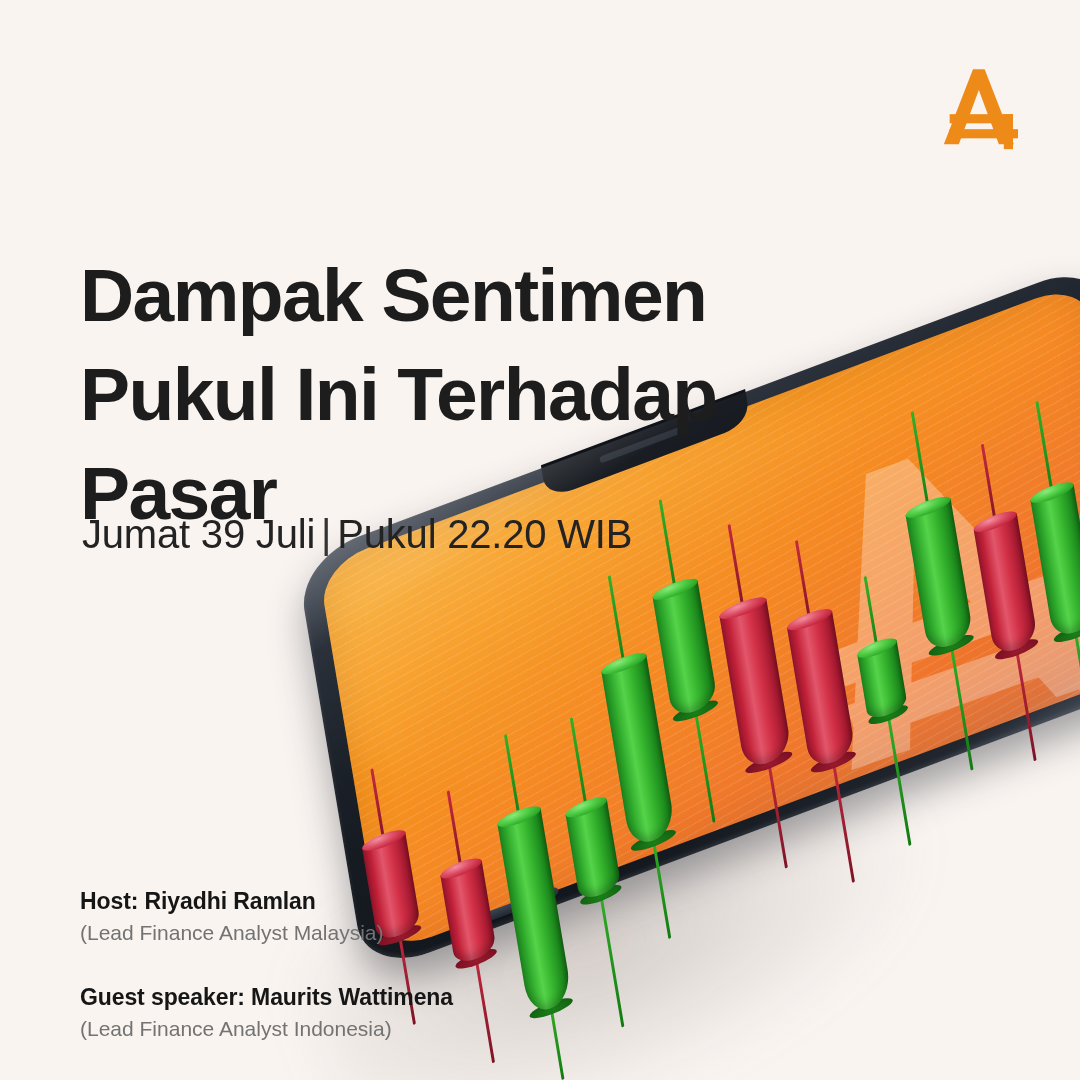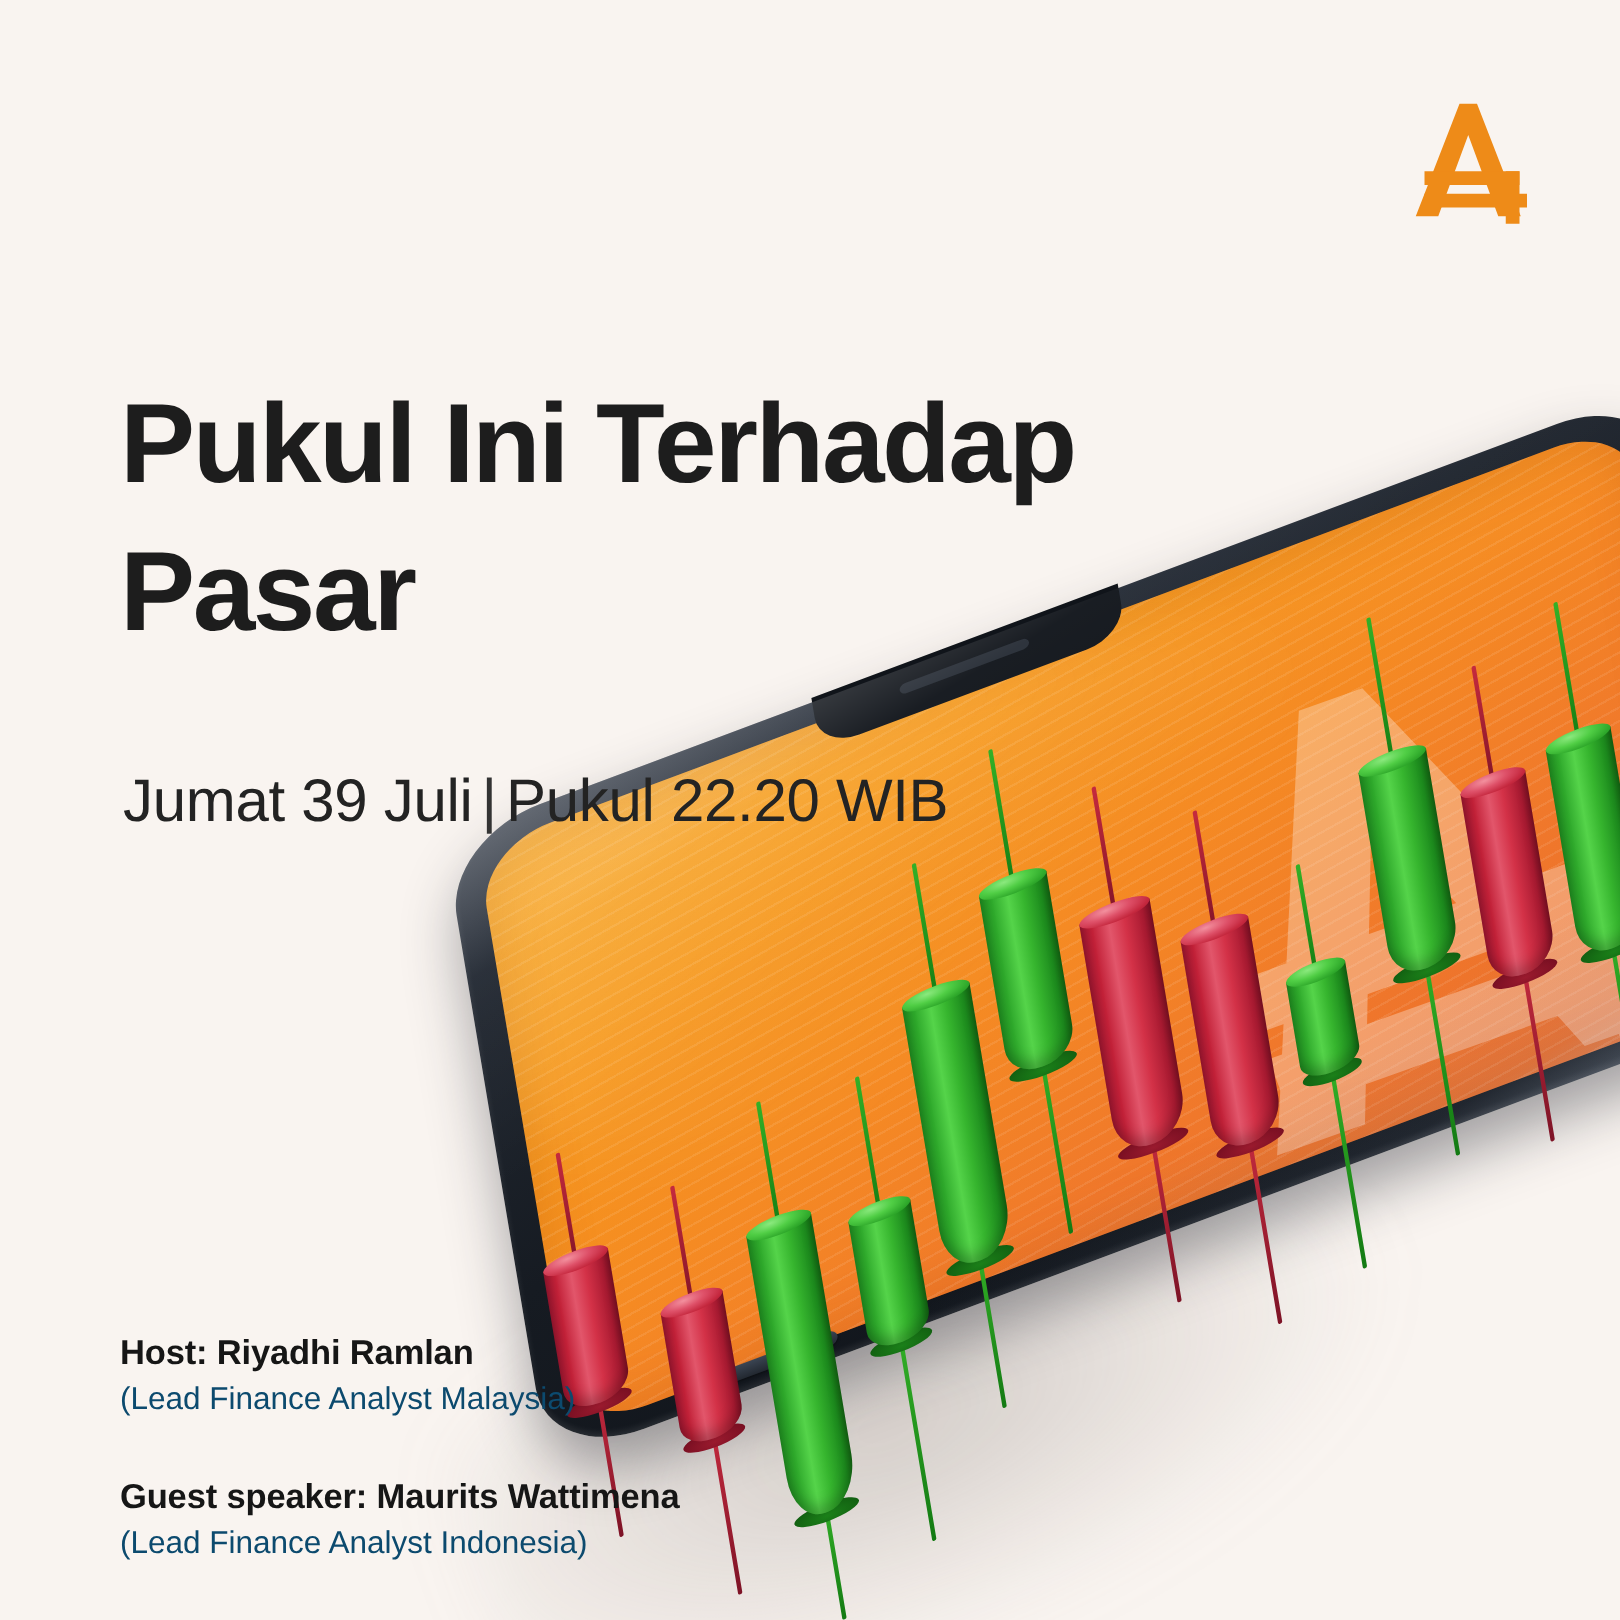--- a/index.html
+++ b/index.html
@@ -49,21 +49,21 @@
     position:absolute;left:82px;top:512px;
     color:#232323;font-size:40px;font-weight:400;letter-spacing:-.2px;white-space:nowrap;
   }
   .dateline .sep{display:inline-block;padding:0 6px;font-weight:300;color:#333;}
 
   
   .speakers{position:absolute;left:80px;top:886px;width:470px;}
   .spk-block{margin-bottom:34px;}
   .spk-block:last-child{margin-bottom:0;}
   .spk-name{color:#161616;font-size:23px;font-weight:700;letter-spacing:-.1px;line-height:30px;white-space:nowrap;}
-  .spk-role{color:#0c4a6e;font-size:21px;font-weight:400;line-height:30px;margin-top:2px;white-space:nowrap;}
+  .spk-role{color:#737373;font-size:21px;font-weight:400;line-height:30px;margin-top:2px;white-space:nowrap;}
 
   
   .phone-wrap{
     position:absolute;left:296px;top:560px;width:900px;height:620px;
     transform:rotate(-20.5deg) skewX(-11deg) scaleY(.74);
     transform-origin:left top;
   }
   .phone-body{
     position:absolute;inset:0;width:860px;height:560px;border-radius:68px;
     background:
@@ -274,20 +274,21 @@
     <svg viewBox="0 0 120 110">
       <path d="M54 6 L68 6 L103 96 L85 96 L61 31 L37 96 L19 96 Z" fill="#EE8B18"></path>
       <rect x="26" y="60" width="76" height="11" fill="#EE8B18"></rect>
       <rect x="26" y="78" width="82" height="11" fill="#EE8B18"></rect>
       <rect x="91" y="60" width="11" height="42" fill="#EE8B18"></rect>
     </svg>
   </div>
 
 
   <h1 class="headline">
+    <span class="ln">Dampak Sentimen</span>
     <span class="ln">Pukul Ini Terhadap</span>
     <span class="ln">Pasar</span>
   </h1>
 
   <div class="dateline">
     <span>Jumat 39 Juli</span><span class="sep">|</span><span>Pukul 22.20 WIB</span>
   </div>
 
   <div class="speakers">
     <div class="spk-block">

